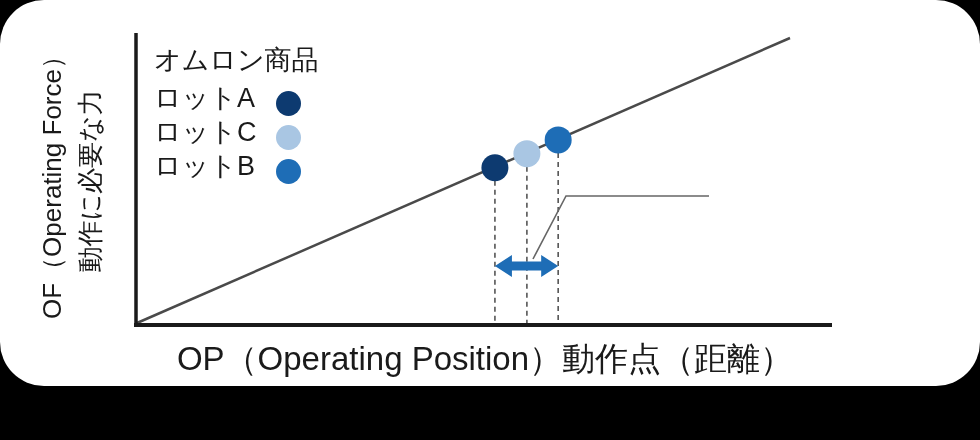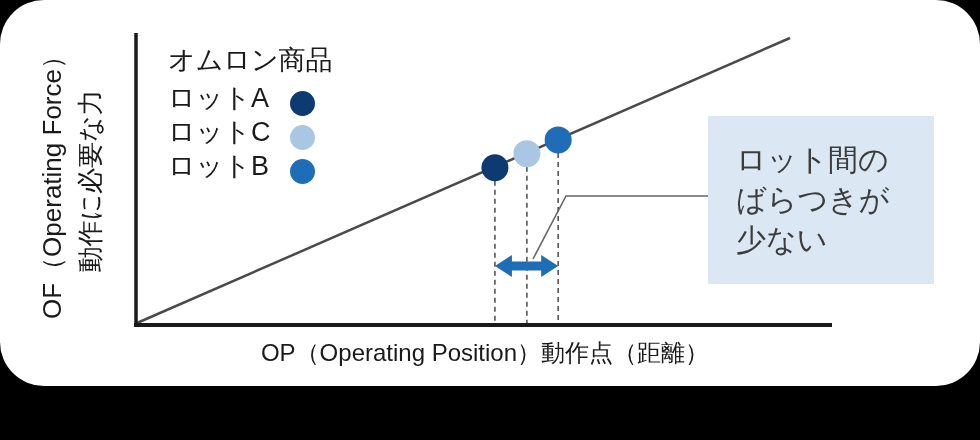--- a/index.html
+++ b/index.html
@@ -5,30 +5,30 @@
   html,body{margin:0;padding:0;background:#000;}
   body{width:980px;height:440px;position:relative;overflow:hidden;
        font-family:"Liberation Sans","DejaVu Sans",sans-serif;}
   .stage{position:absolute;inset:0;width:980px;height:440px;}
   .panel{position:absolute;left:0;top:0;width:980px;height:386px;
          background:#ffffff;border-radius:44px;}
   #chart-svg{position:absolute;left:0;top:0;width:980px;height:440px;}
   .ylabel{position:absolute;left:-100px;top:142px;width:344px;height:78px;
           transform:rotate(-90deg);text-align:center;color:#1a1a1a;
           font-size:26px;line-height:38px;}
-  .legend{position:absolute;left:168px;top:44px;color:#1a1a1a;}
+  .legend{position:absolute;left:154px;top:44px;color:#1a1a1a;}
   .legend-title{font-size:27px;line-height:32px;margin-bottom:6px;}
   .legend-row{display:flex;align-items:flex-end;height:34px;}
   .legend-label{font-size:27px;width:122px;}
   .legend-dot{width:25px;height:25px;border-radius:50%;display:inline-block;}
   .callout{position:absolute;left:708px;top:116px;width:226px;height:168px;
            box-sizing:border-box;padding:24px 0 0 28px;color:#3c3c3c;
            font-size:30px;line-height:40px;}
   .xlabel{position:absolute;left:135px;top:337px;width:700px;
-          text-align:center;font-size:24px;color:#1a1a1a;}
+          text-align:center;font-size:33px;color:#1a1a1a;}
 </style>
 </head>
 <body>
 
 <div class="stage">
 
   <div class="panel"></div>
 
   <svg id="chart-svg" viewBox="0 0 980 440" xmlns="http://www.w3.org/2000/svg">
       <line x1="137" y1="323" x2="790" y2="38" stroke="#4a4a4a" stroke-width="2.5"></line>
@@ -60,21 +60,16 @@
     <div class="legend-row">
       <span class="legend-label">ロットC</span>
       <span class="legend-dot" style="background: rgb(169, 198, 227);"></span>
     </div>
     <div class="legend-row">
       <span class="legend-label">ロットB</span>
       <span class="legend-dot" style="background: rgb(30, 109, 182);"></span>
     </div>
   </div>
 
-  <div class="callout" id="callout-box" style="background: rgb(219, 232, 244);">
-    <div>ロット間の</div>
-    <div>ばらつきが</div>
-    <div>少ない</div>
-  </div>
 
   <div class="xlabel">OP（Operating Position）動作点（距離）</div>
 
 </div>
 
 </body></html>

